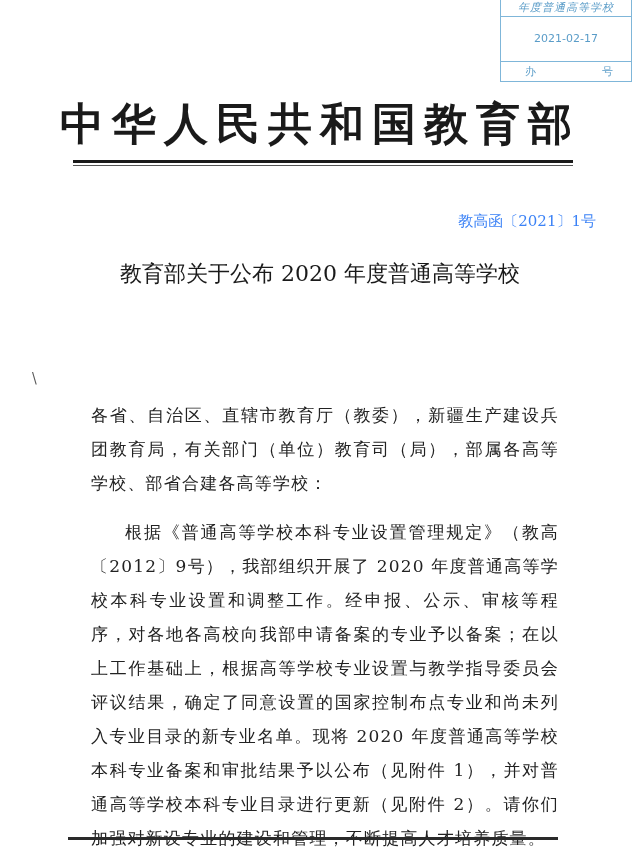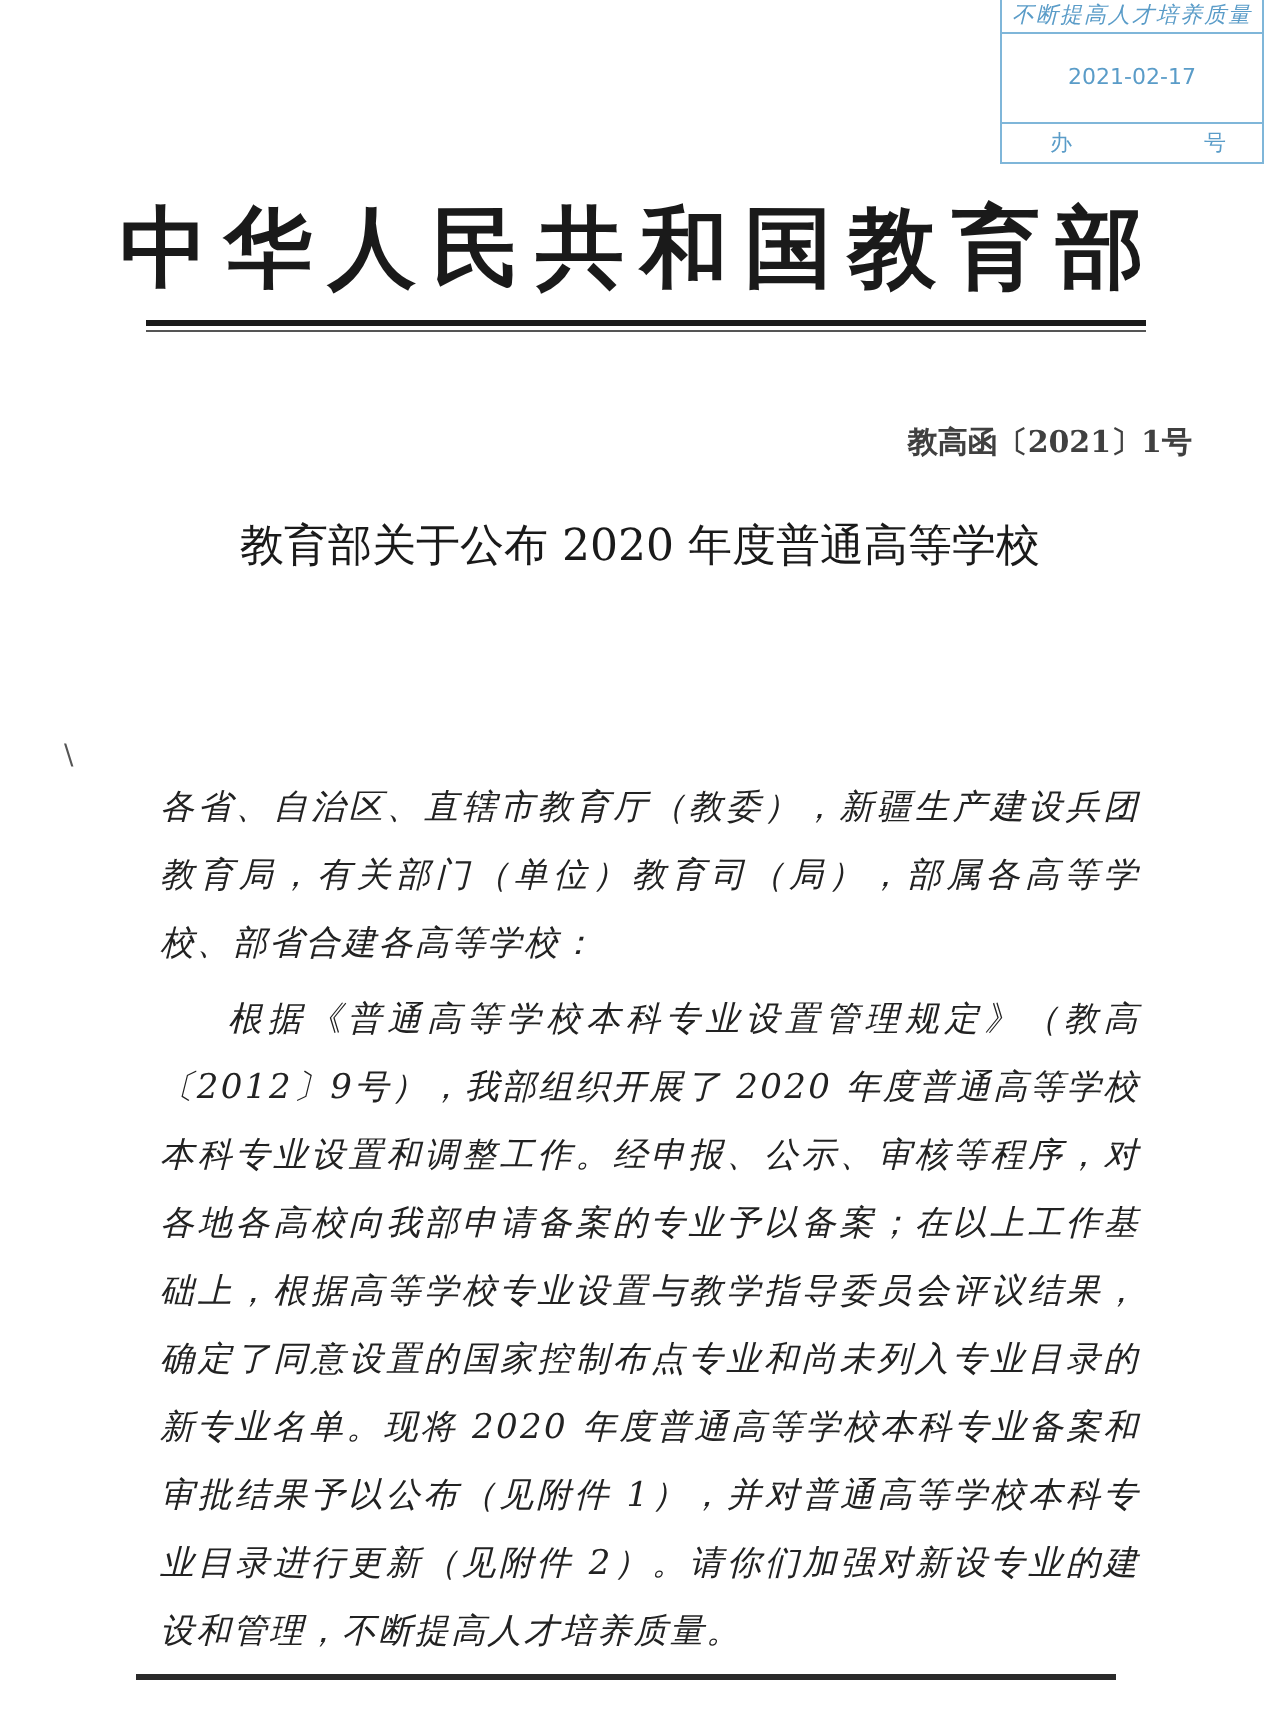--- a/index.html
+++ b/index.html
@@ -17,33 +17,33 @@
   .stamp-top { height: 16px; border-bottom: 1.5px solid #7fb6d9; font-size: 11px; text-align: center; line-height: 16px; letter-spacing: 1px; font-style: italic; }
   .stamp-mid { height: 44px; border-bottom: 1.5px solid #7fb6d9; font-family: "DejaVu Sans", sans-serif; font-size: 11px; text-align: center; line-height: 44px; }
   .stamp-bot { height: 20px; font-size: 11px; display: flex; justify-content: space-between; padding: 0 18px 0 24px; line-height: 20px; }
   .ministry {
     position: absolute; left: 0; width: 640px; top: 95px; text-align: center;
     font-family: "DejaVu Serif", serif; font-weight: bold; font-size: 44px;
     letter-spacing: 8px; color: #1a1a1a;
   }
   .rule-thick { position: absolute; left: 73px; width: 500px; top: 160px; height: 3px; background: #1a1a1a; }
   .rule-thin { position: absolute; left: 73px; width: 500px; top: 165px; height: 1px; background: #555; }
-  .docnum { position: absolute; right: 44px; top: 212px; font-size: 15px; color: #404040; font-weight: bold; }
+  .docnum { position: absolute; right: 44px; top: 212px; font-size: 15px; color: #3b82f6; }
   .title { position: absolute; left: 0; width: 640px; top: 258px; text-align: center; font-weight: normal; font-size: 22px; line-height: 31px; color: #1a1a1a; }
   .mark { position: absolute; left: 32px; top: 370px; font-size: 14px; color: #555; }
   .body { position: absolute; left: 76px; width: 498px; top: 383px; font-size: 17px; line-height: 34px; letter-spacing: 1.2px; color: #222; text-align: justify; }
-  .body p { margin: 4px; font-style: italic; }
+  .body p { margin: 15px; }
   .indent { text-indent: 2em; }
   .rule-bottom { position: absolute; left: 68px; width: 490px; top: 837px; height: 3px; background: #2a2a2a; }
 </style>
 </head>
 <body>
 
 <div class="stamp">
-  <div class="stamp-top">不断提高人才培养质量</div>
+  <div class="stamp-top">年度普通高等学校</div>
   <div class="stamp-mid">2021-02-17</div>
   <div class="stamp-bot">
     <span>办</span>
     <span>号</span>
   </div>
 </div>
 
 <div class="ministry">中华人民共和国教育部</div>
 <div class="rule-thick"></div>
 <div class="rule-thin"></div>

